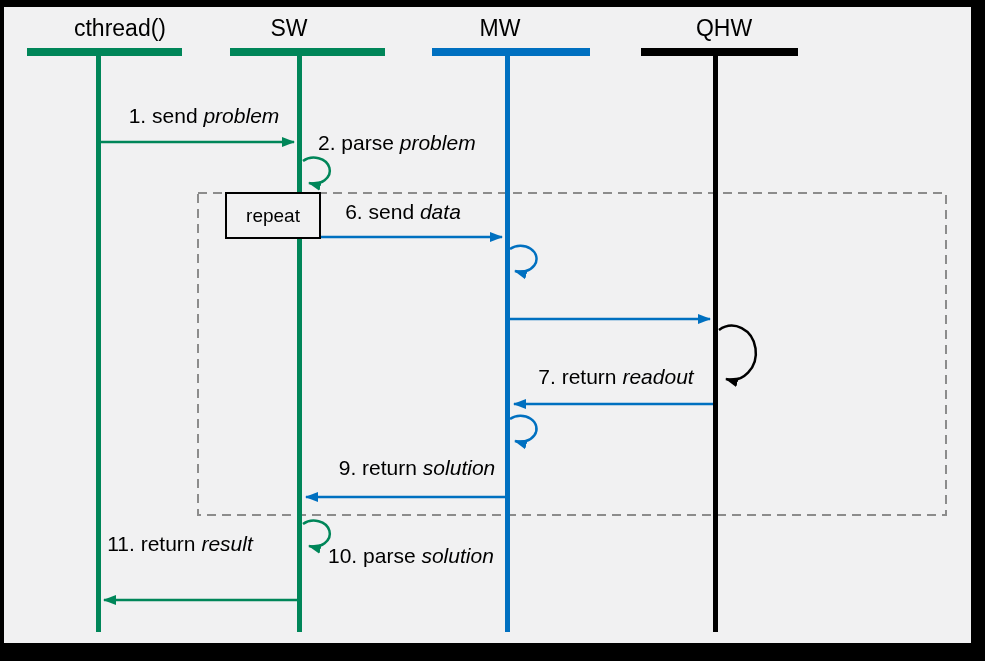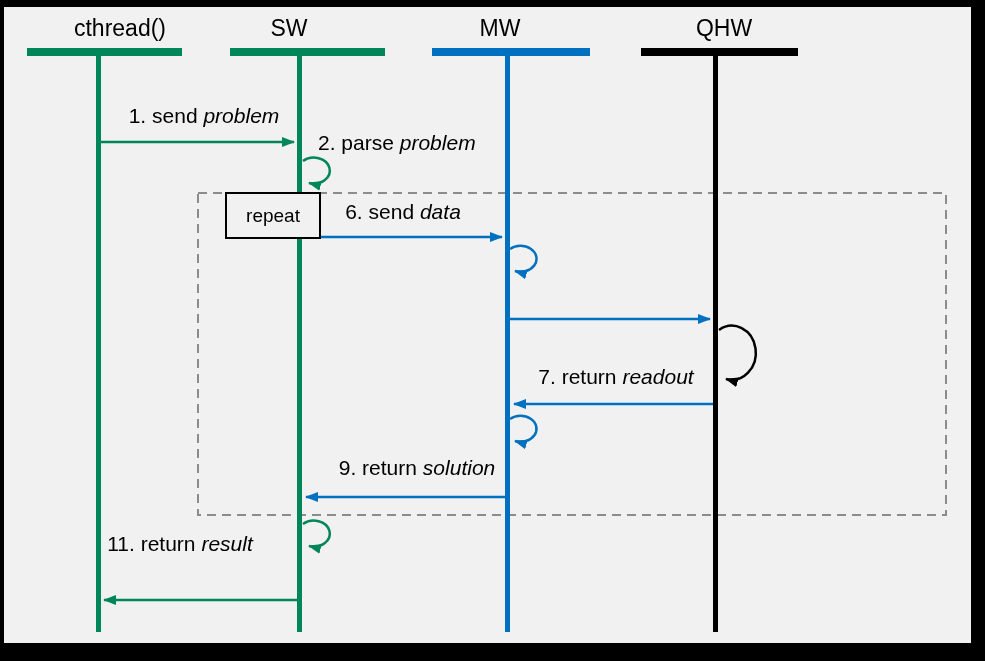--- a/index.html
+++ b/index.html
@@ -117,20 +117,23 @@
   </div>
   <div class="msg c" style="left:403px; top:212px">
     <span>6. send</span><i class="obj">data</i>
   </div>
   <div class="msg c" style="left:616px; top:377px">
     <span>7. return</span><i class="obj">readout</i>
   </div>
   <div class="msg c" style="left:417px; top:468px">
     <span>9. return</span><i class="obj">solution</i>
   </div>
+  <div class="msg l" style="left:328px; top:556px">
+    <span>10. parse</span><i class="obj">solution</i>
+  </div>
   <div class="msg c" style="left:180px; top:544px">
     <span>11. return</span><i class="obj">result</i>
   </div>
 
   <div class="repeat-box">
     <span>repeat</span>
   </div>
 
 </div>
 

